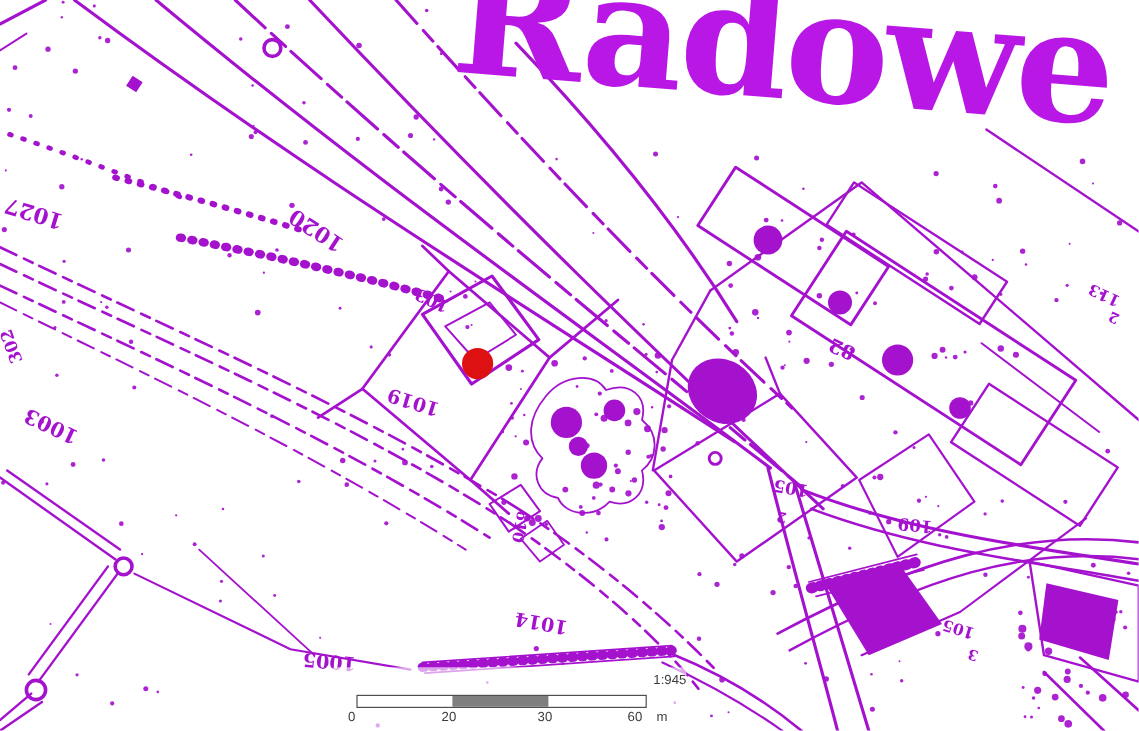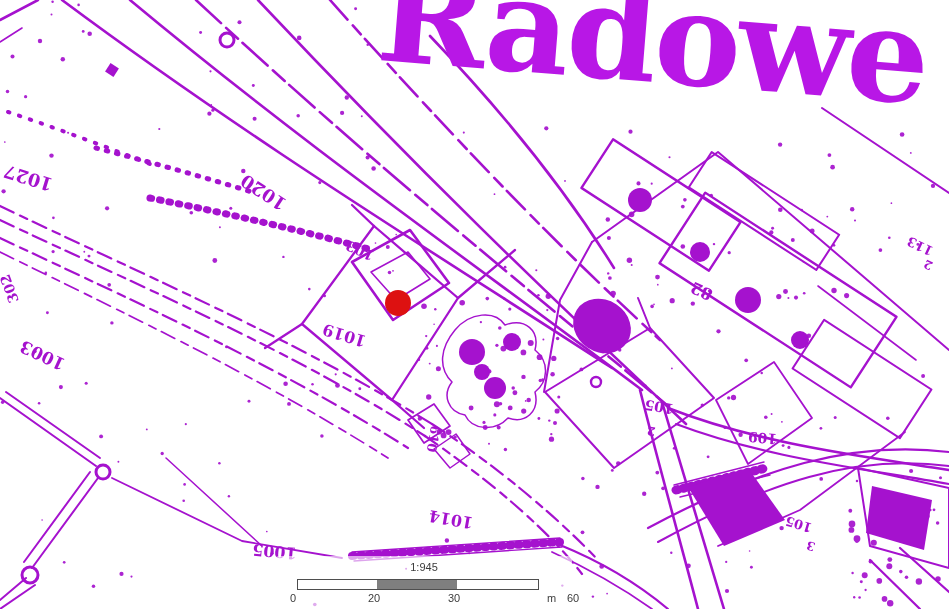--- a/index.html
+++ b/index.html
@@ -10,28 +10,28 @@
   .ink{stroke:var(--map-ink,#A512CE);fill:none;stroke-linecap:round;stroke-linejoin:round;}
   .fill{fill:var(--map-ink,#A512CE);stroke:none;}
   .plabel{fill:var(--map-ink,#A512CE);font-family:"DejaVu Serif",serif;font-weight:bold;}
   #map-title{position:absolute;left:384px;top:-50px;font-family:"DejaVu Serif",serif;
        font-weight:bold;font-size:130px;letter-spacing:-3px;color:var(--title-ink,#B817E6);
        transform:rotate(4.6deg);transform-origin:0 0;white-space:nowrap;line-height:1;
        pointer-events:none;}
   
   #scale-widget{position:absolute;left:276px;top:556px;width:296px;height:53px;
        background:rgba(255,255,255,0.62);border-radius:3px;}
-  #scale-ratio{position:absolute;top:5px;left:0;width:100%;text-align:center;
+  #scale-ratio{position:absolute;top:5px;left:0;width:100%;text-align:right;
        font-size:11px;color:var(--scale-text,#3c3c3c);}
   #scale-bar{position:absolute;left:21px;top:23px;width:240px;height:9px;background:#fff;
        border:1px solid var(--scale-border,#4e4e4e);box-sizing:content-box;}
   #scale-bar-mid{position:absolute;left:79px;top:0;width:80px;height:100%;
        background:var(--scale-gray,#7f7f7f);}
   .tick{position:absolute;top:36px;font-size:11px;color:var(--scale-text,#3c3c3c);}
-  .t0{left:14px;}.t1{left:92px;text-align:right;}.t2{left:172px;}.t3{left:247px;margin-left:44px;}.tu{left:271px;}
+  .t0{left:14px;}.t1{left:92px;text-align:right;}.t2{left:172px;}.t3{left:247px;}.tu{left:271px;}
 </style>
 </head>
 <body>
 
 <div id="app">
 
   <svg id="map" width="949" height="609" viewBox="0 0 949 609">
     <defs>
       <pattern id="hatch" width="6" height="6" patternUnits="userSpaceOnUse" patternTransform="rotate(12)">
         <path d="M0,6 L6,0 M-1,1 L1,-1 M5,7 L7,5" style="stroke:var(--map-ink,#A512CE)" stroke-width="1.7"></path>

